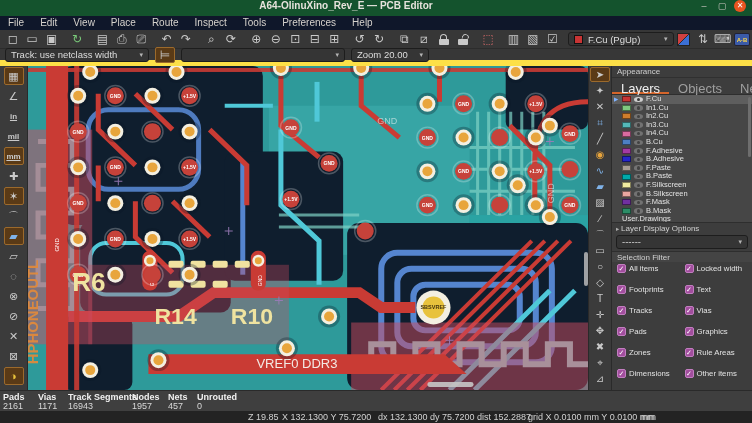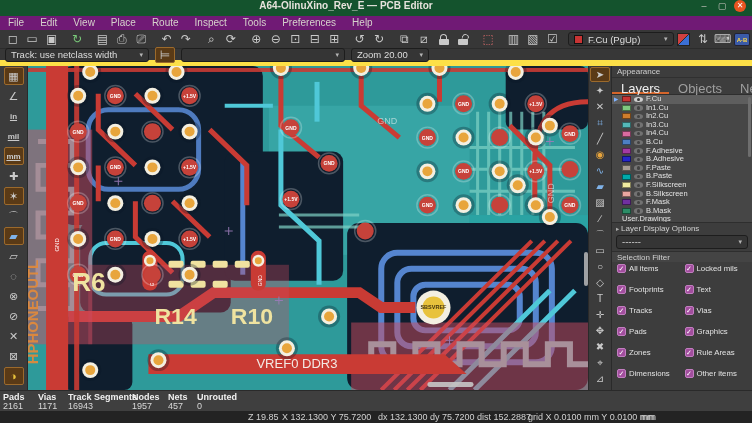--- a/index.html
+++ b/index.html
@@ -6,21 +6,21 @@
   *{box-sizing:border-box;font-family:"Liberation Sans","DejaVu Sans",sans-serif;-webkit-font-smoothing:antialiased}
   .app{width:752px;height:423px;display:flex;flex-direction:column;background:#333;color:#d8d8d8;position:relative}
   
   .titlebar{height:16px;background:#14532d;display:flex;align-items:flex-start;font-size:10px;color:#e6e2dc;flex:0 0 auto}
   .titlebar .spacer{flex:1}
   .title{font-weight:bold;white-space:nowrap}
   .wctl{display:flex;align-items:center;gap:6px;padding:0 6px}
   .wbtn{color:#c9c5bf;font-size:9px;line-height:11px;width:12px;text-align:center;cursor:default}
   .wclose{width:12px;height:12px;border-radius:50%;background:#e95420;color:#fff;font-size:8px;line-height:12px;text-align:center;font-weight:bold}
   
-  .menubar{height:14px;background:#701a75;display:flex;align-items:center;font-size:10px;color:#d6d2cc;flex:0 0 auto}
+  .menubar{height:14px;background:#0f172a;display:flex;align-items:center;font-size:10px;color:#d6d2cc;flex:0 0 auto}
   .menu-item{padding:0 8px;line-height:14px}
   
   .toolbar{background:#373737;display:flex;align-items:center;flex:0 0 auto}
   .tb1{height:19px;border-bottom:1px solid #2c2c2c;padding-left:3px}
   .tbtn{width:20px;height:17px;font-size:12px;line-height:16px;text-align:center;color:#c9c9c9;border-radius:2px;position:relative}
   .tbtn.green{color:#79c979}
   .tbtn.redish{color:#d06868}
   .sep{width:6px;height:17px}
   .layerpair{background:linear-gradient(135deg,#cf4040 0 47%,#2c2c2c 47% 53%,#3b6fd4 53% 100%);width:14px;height:13px;margin:0 3px;border:1px solid #222}
   .abicon{background:#3b5ba8;color:#ffd94a !important;font-size:6px !important;line-height:13px !important;height:13px;width:16px;margin:0 2px;border:1px solid #223;font-weight:bold}
@@ -622,21 +622,21 @@
         <span class="caret">▾</span>
       </div>
       <div class="sftitle">Selection Filter</div>
       <div class="selgrid" id="selgrid">
           <div class="sfitem">
             <span class="cb">✓</span>
             <span>All items</span>
           </div>
           <div class="sfitem">
             <span class="cb">✓</span>
-            <span>Locked mils</span>
+            <span>Locked width</span>
           </div>
           <div class="sfitem">
             <span class="cb">✓</span>
             <span>Footprints</span>
           </div>
           <div class="sfitem">
             <span class="cb">✓</span>
             <span>Text</span>
           </div>
           <div class="sfitem">

